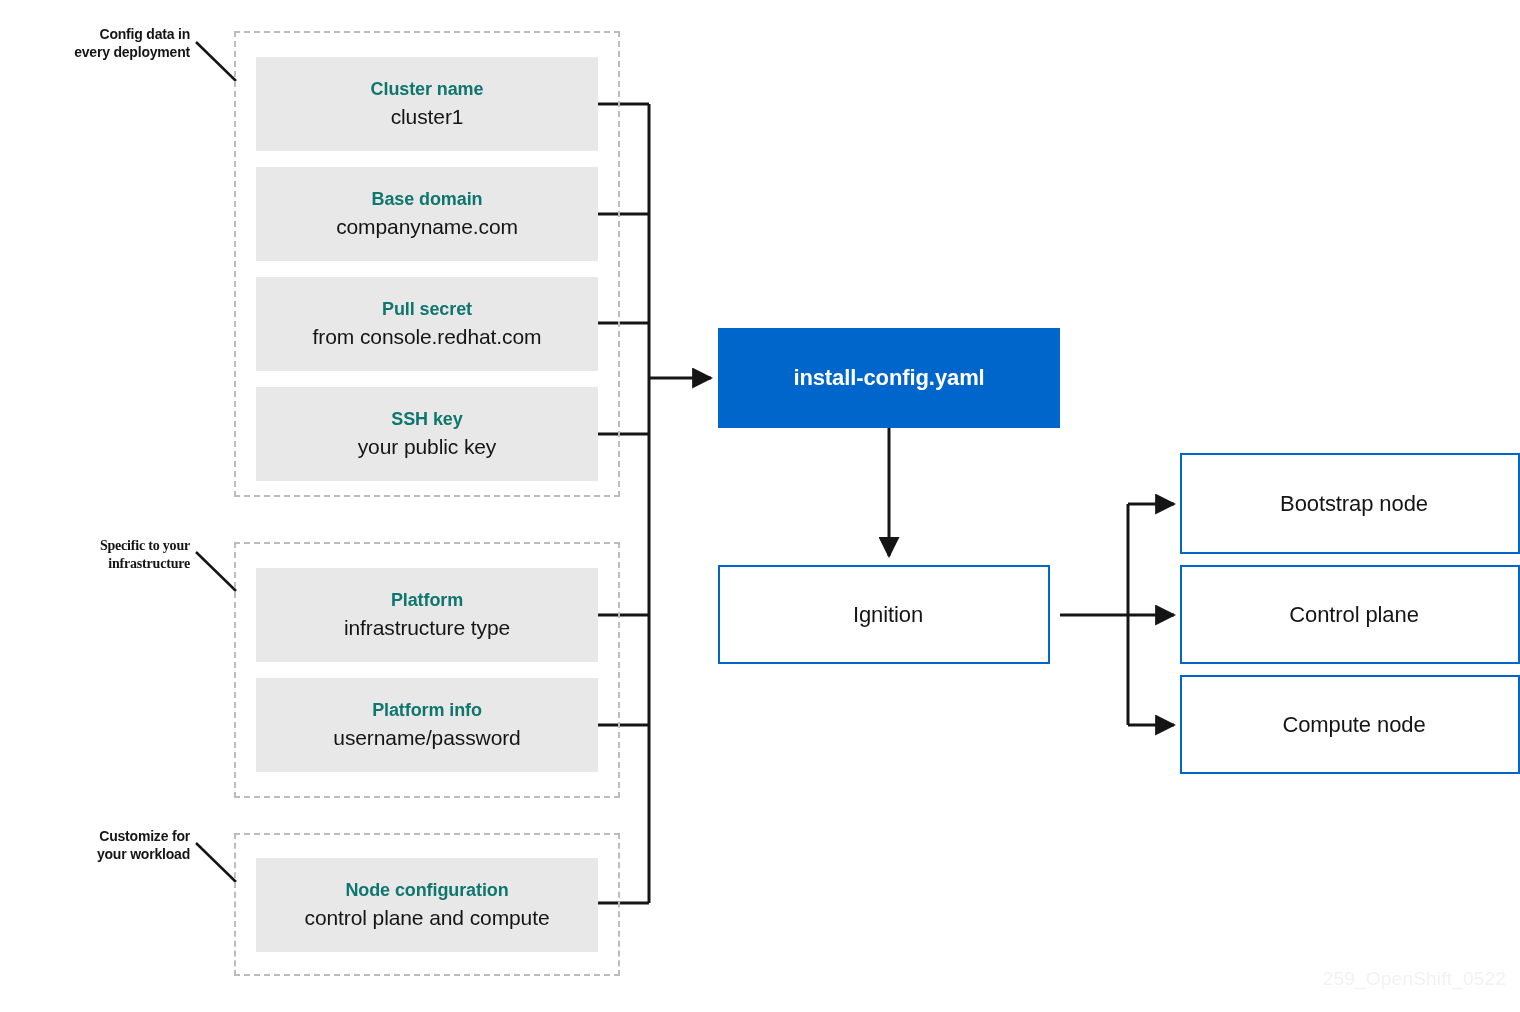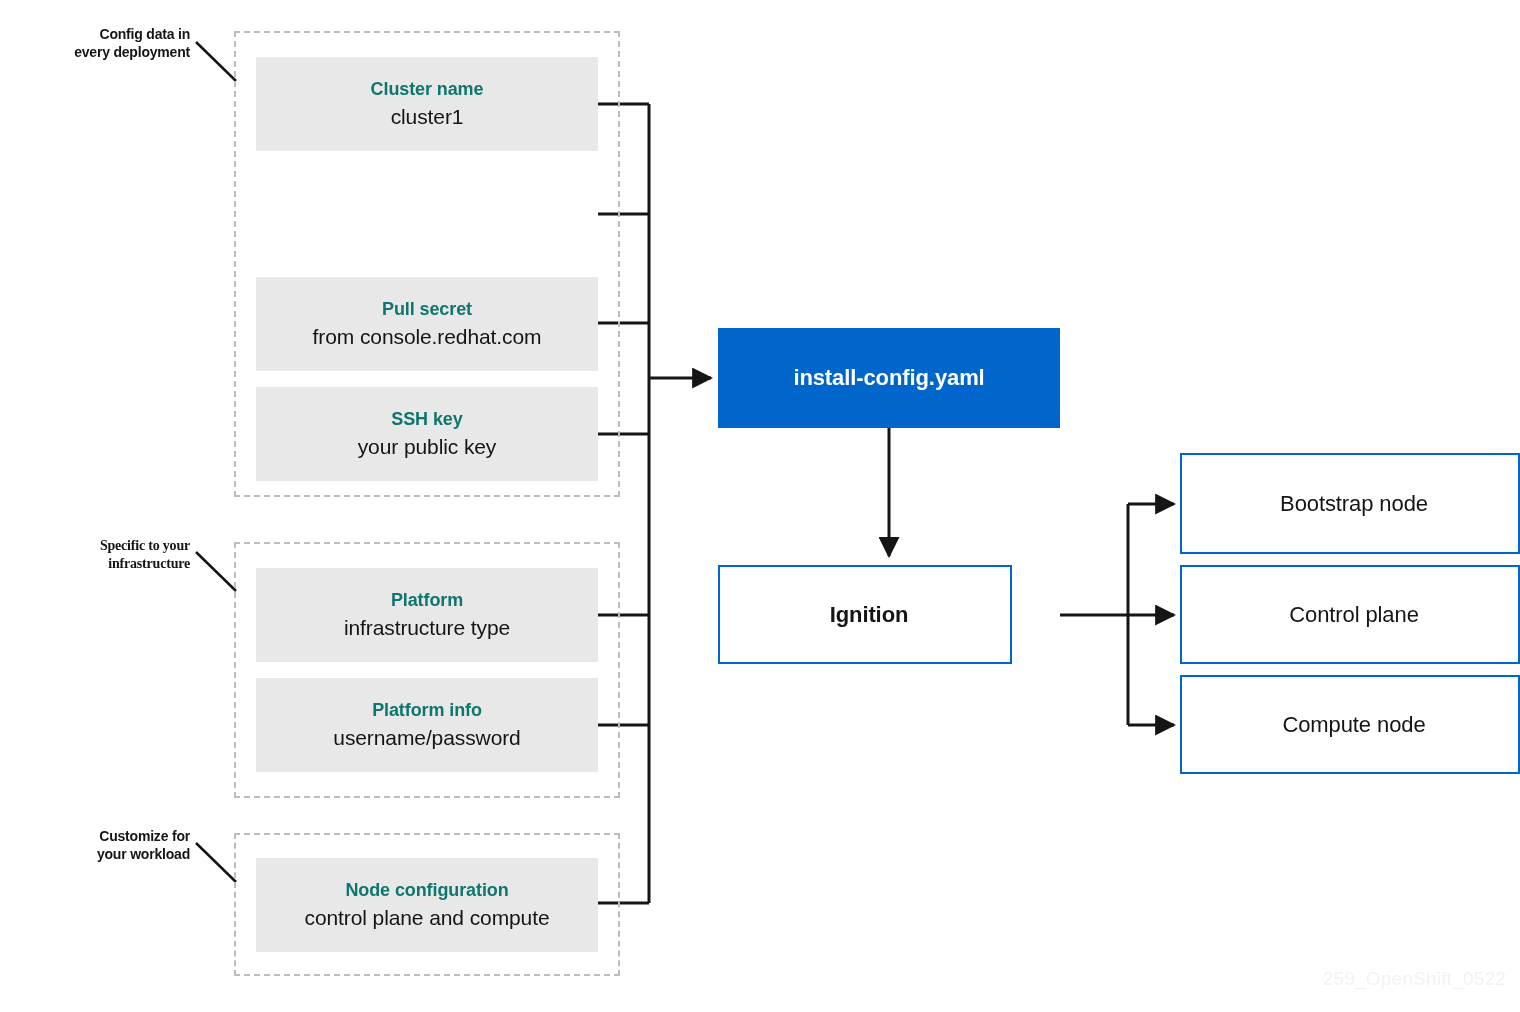--- a/index.html
+++ b/index.html
@@ -161,20 +161,24 @@
 
   <div class="group" style="left:234px; top:542px; width:386px; height:256px;"></div>
 
   <div class="group" style="left:234px; top:833px; width:386px; height:143px;"></div>
 
   <div class="card" style="left:256px; top:57px; width:342px; height:94px;">
     <div class="t">Cluster name</div>
     <div class="s">cluster1</div>
   </div>
 
+  <div class="card" style="left:256px; top:167px; width:342px; height:94px;">
+    <div class="t">Base domain</div>
+    <div class="s">companyname.com</div>
+  </div>
 
   <div class="card" style="left:256px; top:277px; width:342px; height:94px;">
     <div class="t">Pull secret</div>
     <div class="s">from console.redhat.com</div>
   </div>
 
   <div class="card" style="left:256px; top:387px; width:342px; height:94px;">
     <div class="t">SSH key</div>
     <div class="s">your public key</div>
   </div>
@@ -191,21 +195,21 @@
 
   <div class="card" style="left:256px; top:858px; width:342px; height:94px;">
     <div class="t">Node configuration</div>
     <div class="s">control plane and compute</div>
   </div>
 
   <div class="pbox filled" style="left:718px; top:328px; width:342px; height:100px;">
     <span>install-config.yaml</span>
   </div>
 
-  <div class="pbox outline" style="left:718px; top:565px; width:294px; height:99px;font-weight:bold;">
+  <div class="pbox outline" style="left:718px; top:565px; width:332px; height:99px;">
     <span>Ignition</span>
   </div>
 
   <div class="pbox outline" style="left:1180px; top:453px; width:340px; height:101px;">
     <span>Bootstrap node</span>
   </div>
 
   <div class="pbox outline" style="left:1180px; top:565px; width:340px; height:99px;">
     <span>Control plane</span>
   </div>

